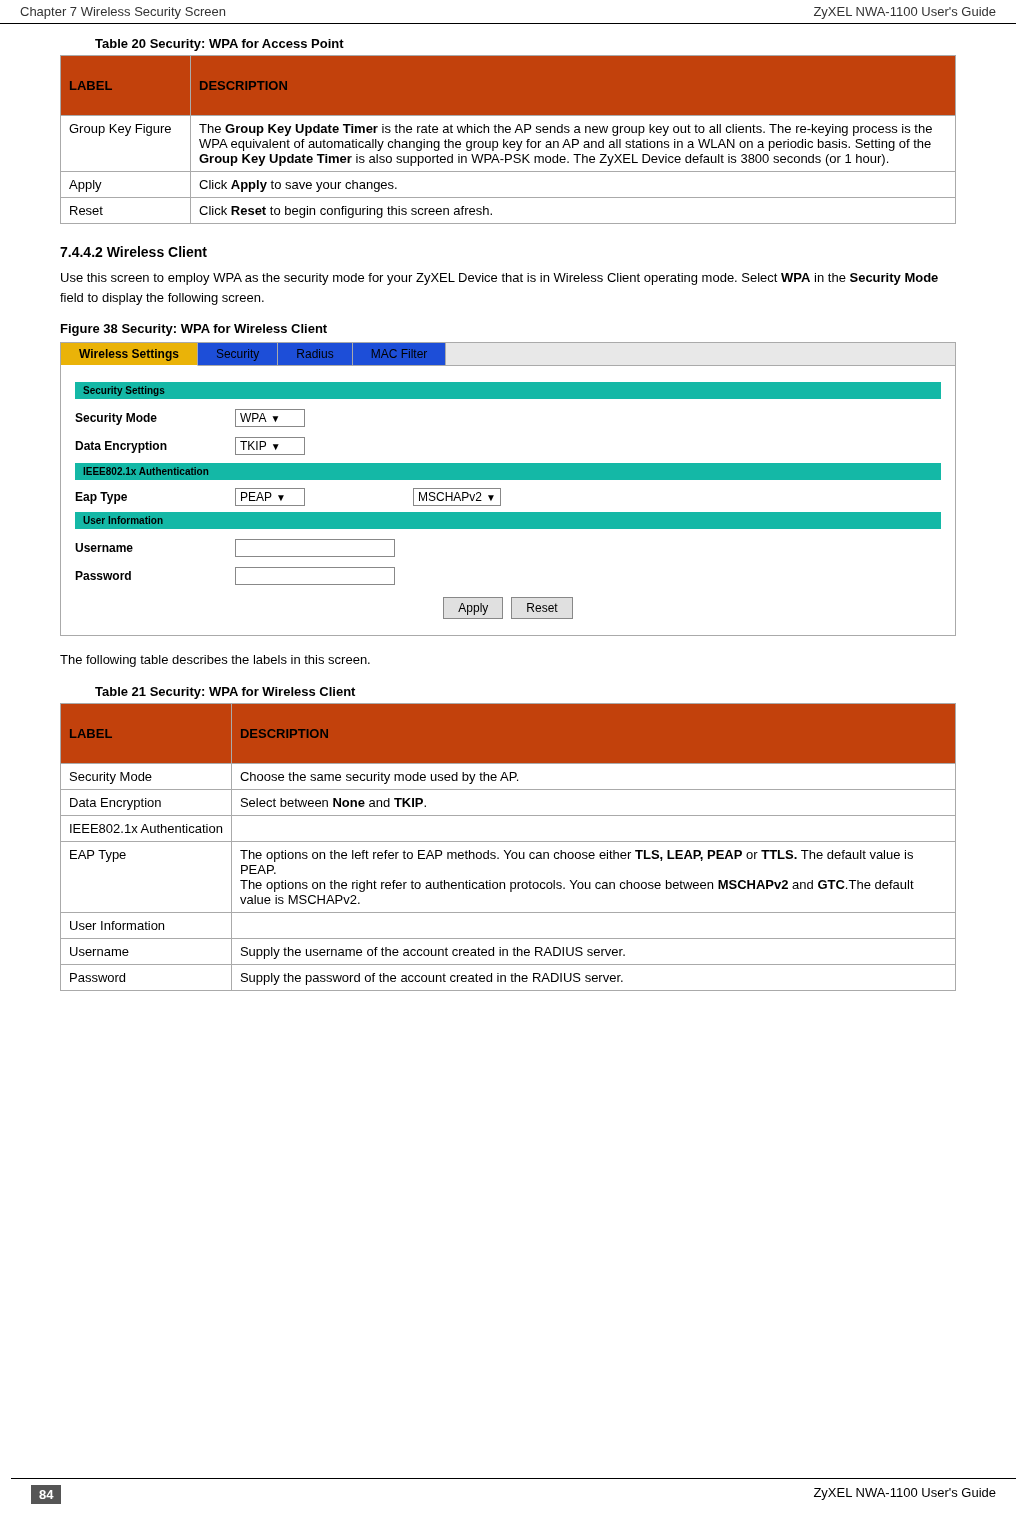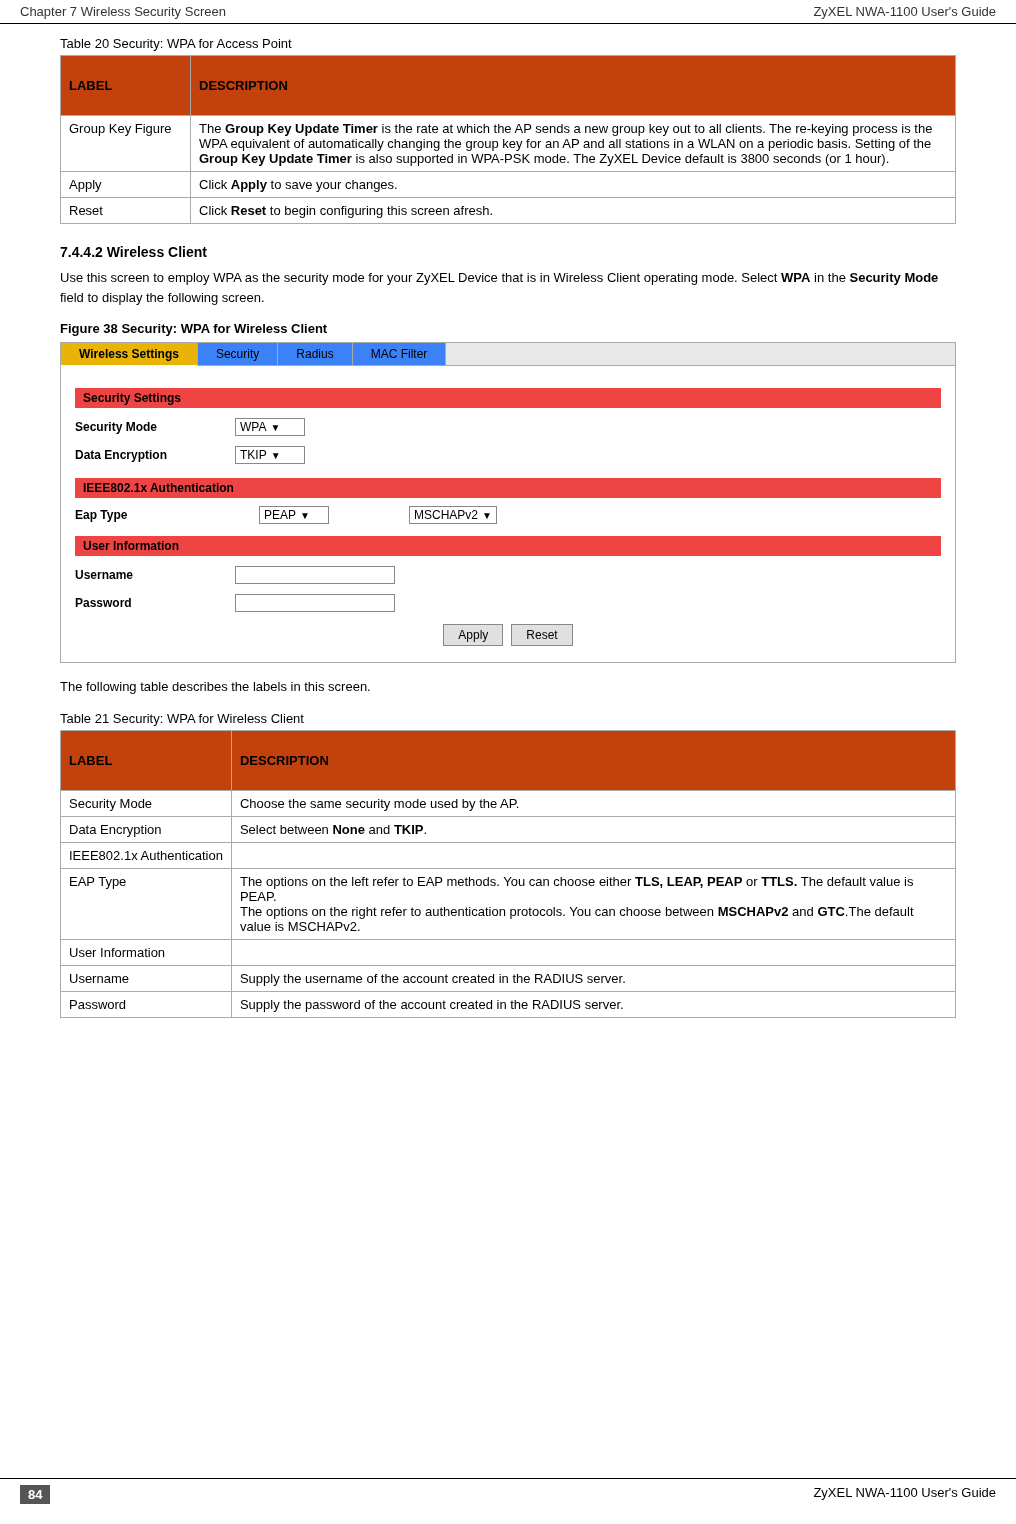--- a/index.html
+++ b/index.html
@@ -31,23 +31,24 @@
       font-size: 13px;
       color: #333;
     }
 
     .content {
       padding: 0 60px 40px 60px;
     }
 
     
     .table-title {
-      font-weight: normal;
+      font-weight: bold;
       font-size: 13px;
       margin-bottom: 4px;
+      margin-left: 35px;
     }
 
     table {
       width: 100%;
       border-collapse: collapse;
       margin-bottom: 20px;
       font-size: 13px;
     }
 
     table th {
@@ -99,41 +100,41 @@
       display: flex;
       border-bottom: 1px solid #aaa;
       background: #e8e8e8;
     }
 
     .device-tab {
       padding: 4px 18px;
       font-size: 12px;
       border-right: 1px solid #aaa;
       cursor: pointer;
-      background: #3b82f6;
+      background: #1d4ed8;
     }
 
     .device-tab.active {
       background: #eab308;
       font-weight: bold;
       border-bottom: 1px solid #fff;
       margin-bottom: -1px;
     }
 
     .device-panel-body {
       padding: 10px 14px;
     }
 
     .panel-section-title {
-      background: #ef4444;
+      background: #14b8a6;
       padding: 3px 8px;
       font-weight: bold;
-      font-size: 12px;
+      font-size: 10px;
       margin-bottom: 8px;
-      margin-top: 12px;
+      margin-top: 6px;
     }
 
     .form-row {
       display: flex;
       align-items: center;
       margin-bottom: 6px;
       padding: 2px 0;
     }
 
     .form-label {
@@ -197,29 +198,28 @@
 
     .eap-label {
       font-weight: bold;
       font-size: 12px;
       width: 160px;
     }
 
     .eap-controls {
       display: flex;
       align-items: center;
-      gap: 80px;
-      margin-left: 24px;
+      gap: 108px;
     }
 
     
     .page-footer {
       position: absolute;
       bottom: 20px;
-      left: 0;
+      left: 11px;
       right: 0;
       display: flex;
       justify-content: space-between;
       padding: 0 20px;
       border-top: 1px solid #000;
       padding-top: 6px;
       font-size: 13px;
     }
 
     .page-num-box {

